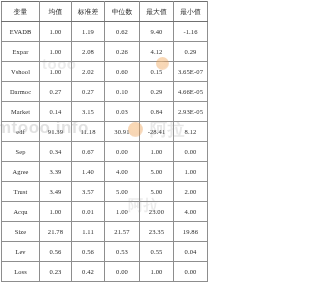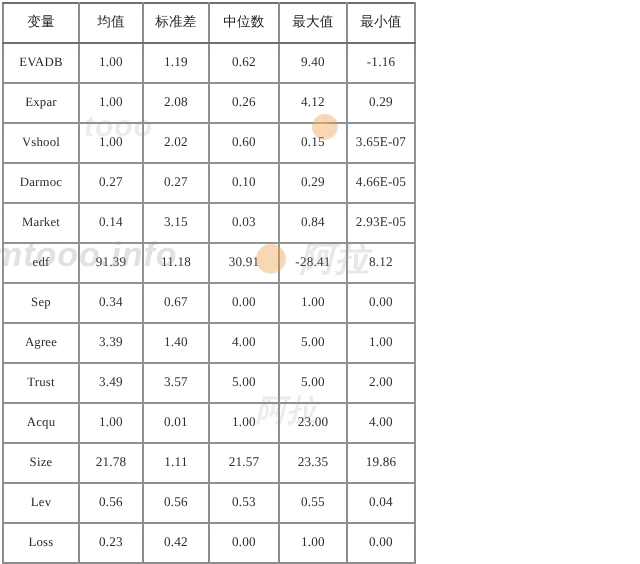--- a/index.html
+++ b/index.html
@@ -93,21 +93,20 @@
     overflow: hidden;
   }
   .wm-text {
     position: absolute;
     font-family: "Liberation Sans", sans-serif;
     font-size: 17px;
     font-weight: bold;
     color: rgba(140, 140, 140, 0.26);
     letter-spacing: 0.5px;
     white-space: nowrap;
-    font-style: italic;
   }
   .wm-1 { left: -4px; top: 118px; }
   .wm-2 { left: 150px; top: 118px; color: rgba(150,150,150,0.22); }
   .wm-3 { left: 42px; top: 55px; font-size: 15px; color: rgba(150,150,150,0.18); }
   .wm-4 { left: 128px; top: 196px; font-size: 15px; color: rgba(150,150,150,0.18); }
   .wm-dot {
     position: absolute;
     width: 15px;
     height: 15px;
     border-radius: 50%;

